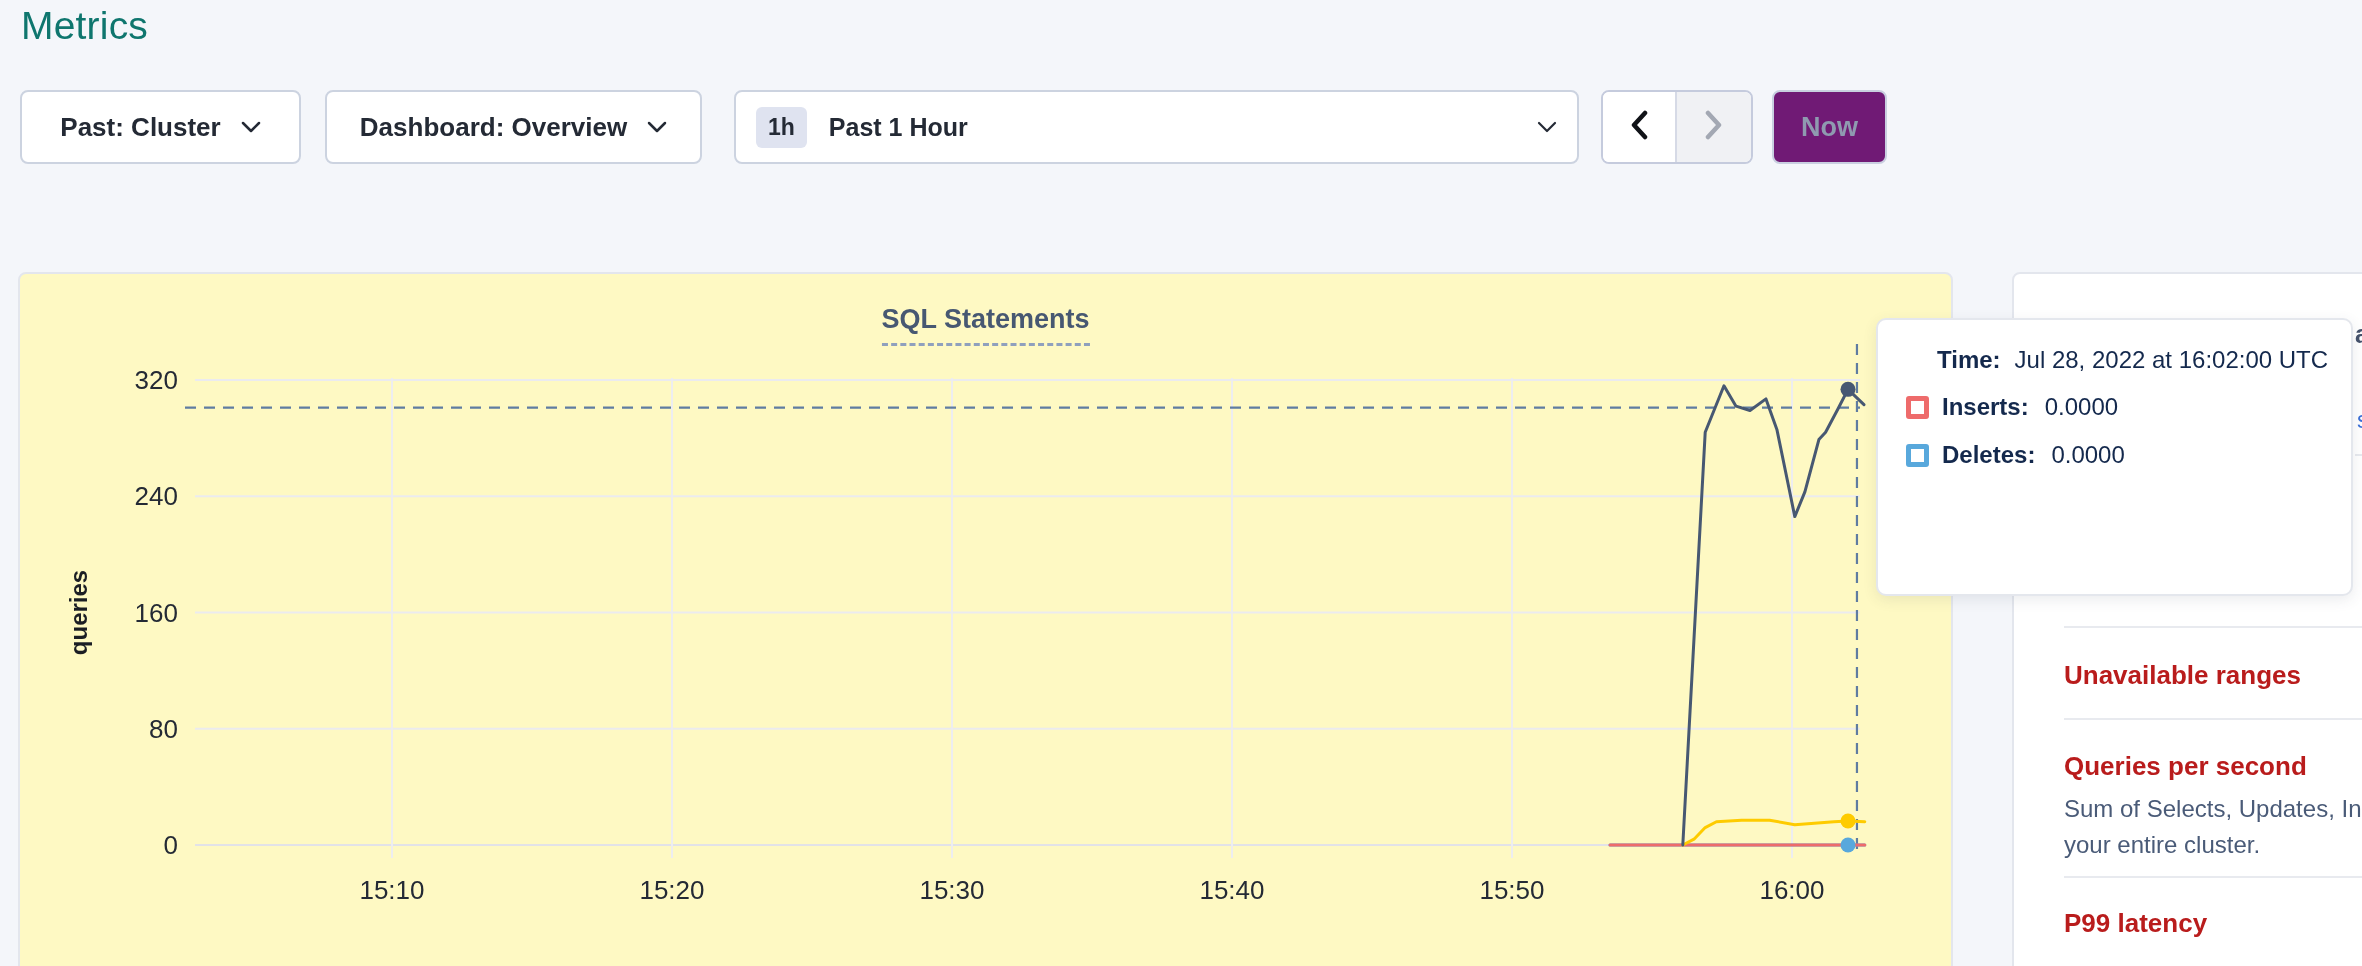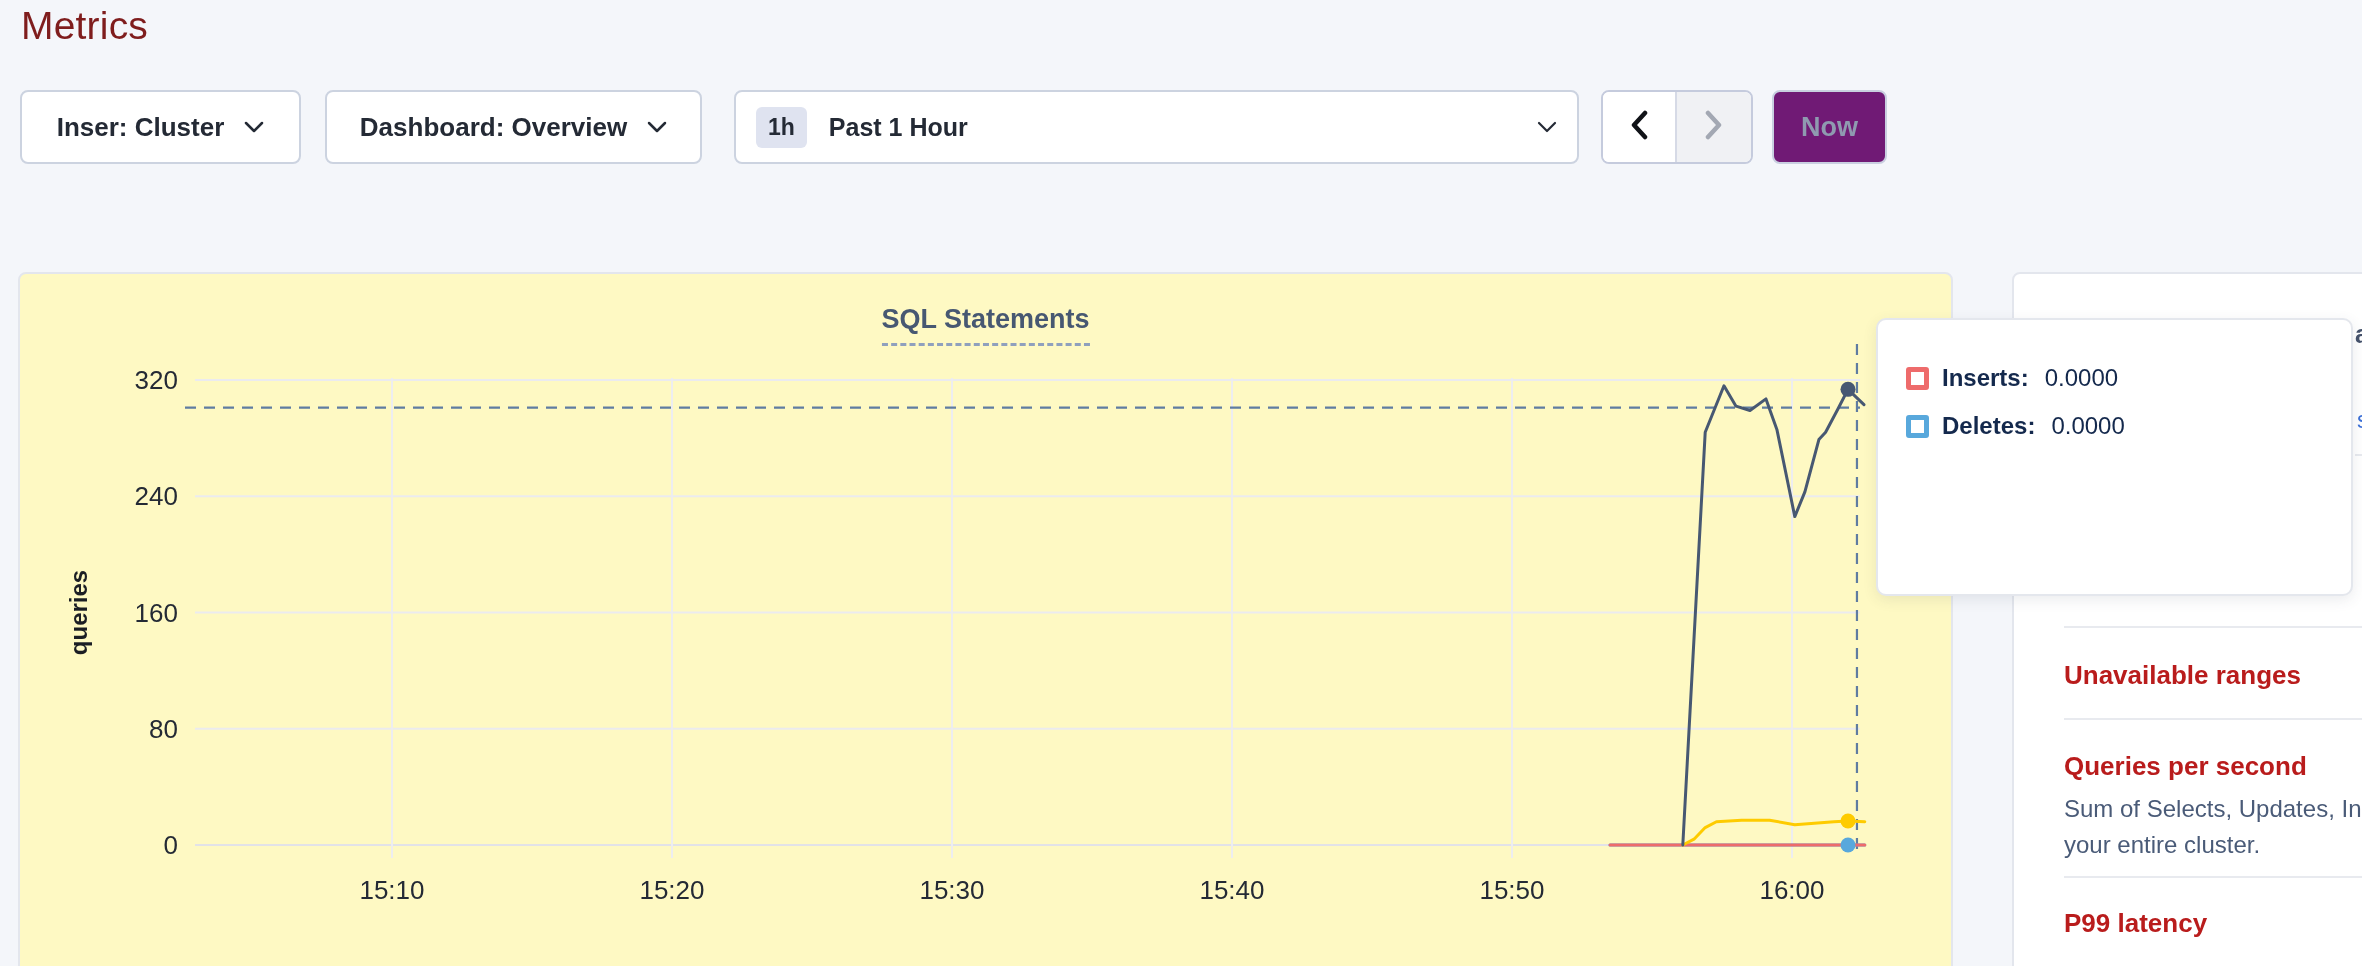--- a/index.html
+++ b/index.html
@@ -3,21 +3,21 @@
 <meta charset="utf-8">
 <style>
   * { margin:0; padding:0; box-sizing:border-box; }
   html,body { background:#f4f6fa; }
   .page {
     position:relative; width:2362px; height:966px; overflow:hidden;
     background:#f4f6fa; font-family:"Liberation Sans", sans-serif; color:#242a35;
   }
   .metrics-title {
     position:absolute; left:21px; top:4px;
-    font-size:39px; font-weight:500; color:#7f1d1d; letter-spacing:0.2px;
+    font-size:39px; font-weight:500; color:#0f766e; letter-spacing:0.2px;
   }
   
   .ctrl {
     position:absolute; top:90px; height:74px; background:#ffffff;
     border:2px solid #ccd3e0; border-radius:8px;
     display:flex; align-items:center; cursor:pointer;
   }
   .dd-graph { left:20px;  width:281px; justify-content:center; gap:20px; }
   .dd-dash  { left:325px; width:377px; justify-content:center; gap:20px; }
   .dd-label { font-size:26px; font-weight:700; color:#242a35; }
@@ -84,21 +84,21 @@
   .desc { top:517px; }
 </style>
 </head>
 <body>
 
 <div class="page">
 
   <div class="metrics-title">Metrics</div>
 
   <div class="ctrl dd-graph">
-    <span class="dd-label">Inser: Cluster</span>
+    <span class="dd-label">Past: Cluster</span>
     <span class="chev">
       <svg width="20" height="12" viewBox="0 0 20 12">
           <polyline points="2,2 10,10 18,2" fill="none" stroke="#242a35" stroke-width="2.5" stroke-linecap="round" stroke-linejoin="round"></polyline>
         </svg>
     </span>
   </div>
 
   <div class="ctrl dd-dash">
     <span class="dd-label">Dashboard: Overview</span>
     <span class="chev">
@@ -171,20 +171,24 @@
         <polyline points="1590,571 1844.8,571" fill="none" stroke="#ee6b6b" stroke-width="3" stroke-linejoin="round" stroke-linecap="round"></polyline>
         <polyline points="1662.8,571 1674,565.1875 1685.2,553.5625 1696.3999999999999,547.75 1721.6000000000001,546.296875 1749.6000000000001,546.296875 1774.8,550.65625 1794.3999999999999,549.203125 1814,547.75 1828,546.9750484375 1844.8,547.75" fill="none" stroke="#fecb00" stroke-width="3" stroke-linejoin="round" stroke-linecap="round"></polyline>
         <polyline points="1662.8,571 1685.2,158.3125 1703.96,111.8125 1716,132.15625 1730,136.515625 1745.96,124.890625 1756.88,155.40625 1774.8,242.59375 1784.88,217.890625 1798.88,165.578125 1805.6000000000001,158.3125 1817.92,135.0625 1828,115.36451874999995 1843.96,130.703125" fill="none" stroke="#475872" stroke-width="3" stroke-linejoin="round" stroke-linecap="round"></polyline>
         <circle cx="1828" cy="115.36451874999995" r="7.5" fill="#475872"></circle>
         <circle cx="1828" cy="546.9750484375" r="7.5" fill="#fecb00"></circle>
         <circle cx="1828" cy="571" r="7.5" fill="#58a8dc"></circle>
       </svg>
   </div>
 
   <div class="tooltip">
+    <div class="tt-time">
+      <span class="tt-time-label">Time:</span>
+      <span class="tt-time-value">Jul 28, 2022 at 16:02:00 UTC</span>
+    </div>
     <div class="tt-rows">
         <div class="tt-row">
           <span class="tt-square" style="border-color: rgb(238, 107, 107);"></span>
           <span class="tt-label">Inserts:</span>
           <span class="tt-value">0.0000</span>
         </div>
         <div class="tt-row">
           <span class="tt-square" style="border-color: rgb(88, 168, 220);"></span>
           <span class="tt-label">Deletes:</span>
           <span class="tt-value">0.0000</span>

